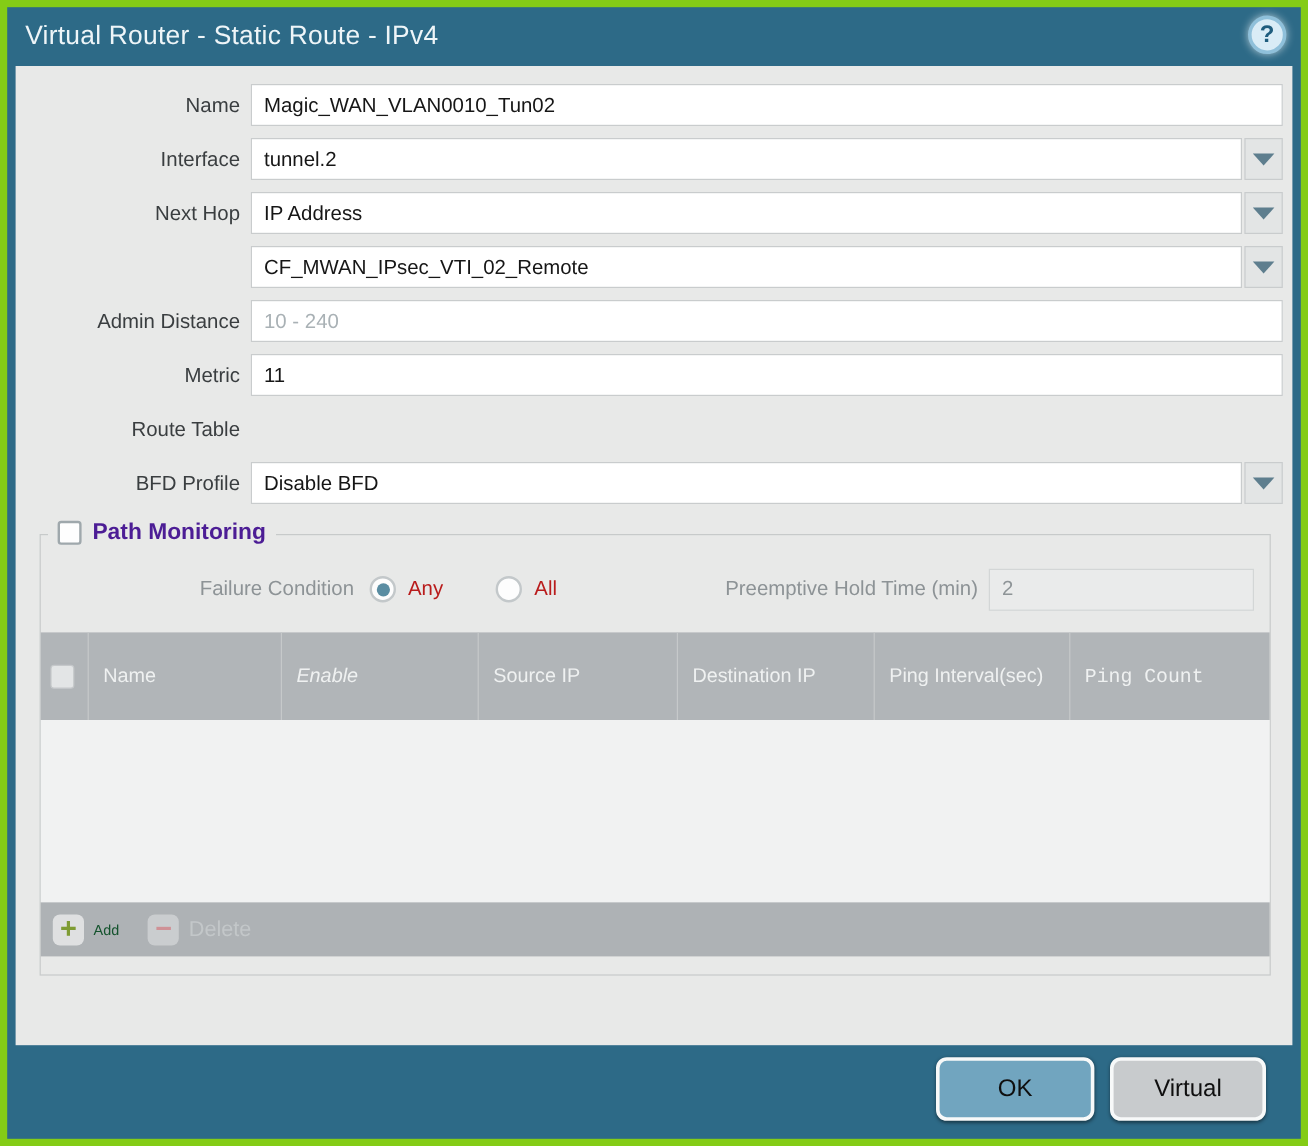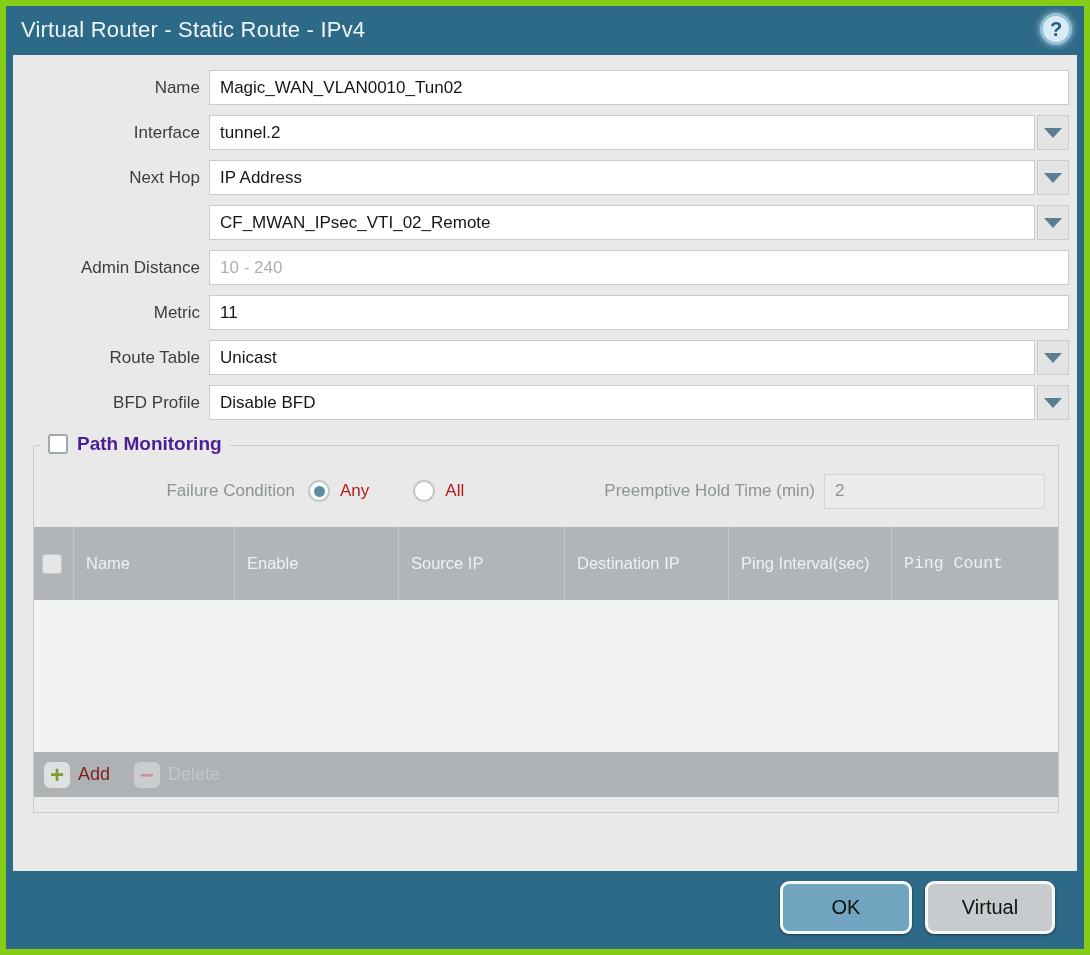--- a/index.html
+++ b/index.html
@@ -90,21 +90,21 @@
   
   .pm-table { margin-top:18px; }
   .t-head { display:flex; height:73px; background:#b1b5b8; }
   .t-cell {
     display:flex; align-items:center; padding-left:12px;
     font-size:16.5px; color:#eff1f1; border-right:1px solid #c6c9ca; line-height:1.45;
   }
   .t-cell:last-child { border-right:none; }
   .c-check { flex:0 0 40px; padding-left:8px; }
   .c-name { flex:0 0 161px; }
-  .c-enable { flex:0 0 164px; }
+  .c-enable { flex:0 0 164px;font-style:italic; }
   .c-srcip { flex:0 0 166px; }
   .c-dstip { flex:0 0 164px; }
   .c-ping { flex:0 0 163px; }
   .c-count { flex:1;font-family:Liberation Mono, monospace; }
   .t-checkbox {
     width:20px; height:20px; border-radius:3px;
     background:#e3e5e6; border:1px solid #c5c8ca; cursor:pointer;
   }
   .t-body { height:152px; background:#f1f2f2; }
 
@@ -113,21 +113,21 @@
     display:flex; align-items:center; padding-left:10px; gap:8px;
   }
   .tool-btn { display:flex; align-items:center; gap:8px; cursor:pointer; }
   .icon-sq {
     width:26px; height:26px; border-radius:6px; display:flex;
     align-items:center; justify-content:center;
     font-size:24px; font-weight:bold; line-height:22px;
   }
   .add-icon { background:rgba(255,255,255,.6); color:#7f9c34; }
   .del-icon { background:rgba(255,255,255,.35); color:#cf9196; }
-  .add-label { font-size:18px; color:#7f1d1d; }
+  .add-label { font-size:12px; color:#14532d; }
   .del-label { font-size:18px; color:#c3c7c9; }
   .tool-btn.disabled { cursor:default; }
 
   
   .footer-buttons {
     position:absolute; top:875px; right:29px; display:flex; gap:13px;
   }
   .btn {
     height:53px; border-radius:9px; border:3px solid #f7f9f9;
     font-family:"Liberation Sans", sans-serif; font-size:20px; color:#0f0f0f;
@@ -196,26 +196,20 @@
 
     <div class="row">
       <label class="flabel">Metric</label>
       <div class="fwrap">
         <input class="field" value="11" style="">
       </div>
     </div>
 
     <div class="row">
       <label class="flabel">Route Table</label>
-      <div class="fwrap">
-        <input class="field" value="Unicast" style="">
-        <div class="ddbtn">
-          <span class="arrow-down"></span>
-        </div>
-      </div>
     </div>
 
     <div class="row">
       <label class="flabel">BFD Profile</label>
       <div class="fwrap">
         <input class="field" value="Disable BFD" style="">
         <div class="ddbtn">
           <span class="arrow-down"></span>
         </div>
       </div>

